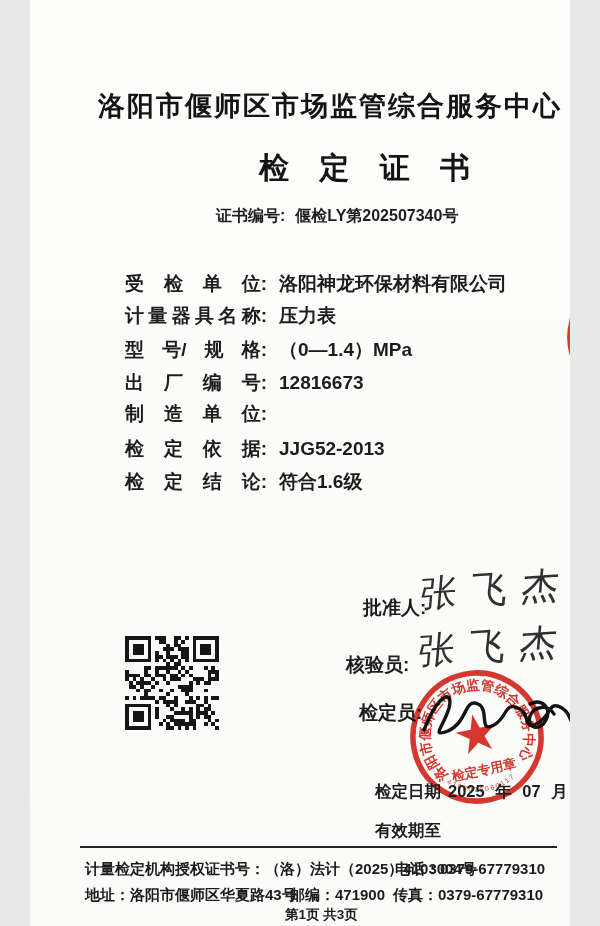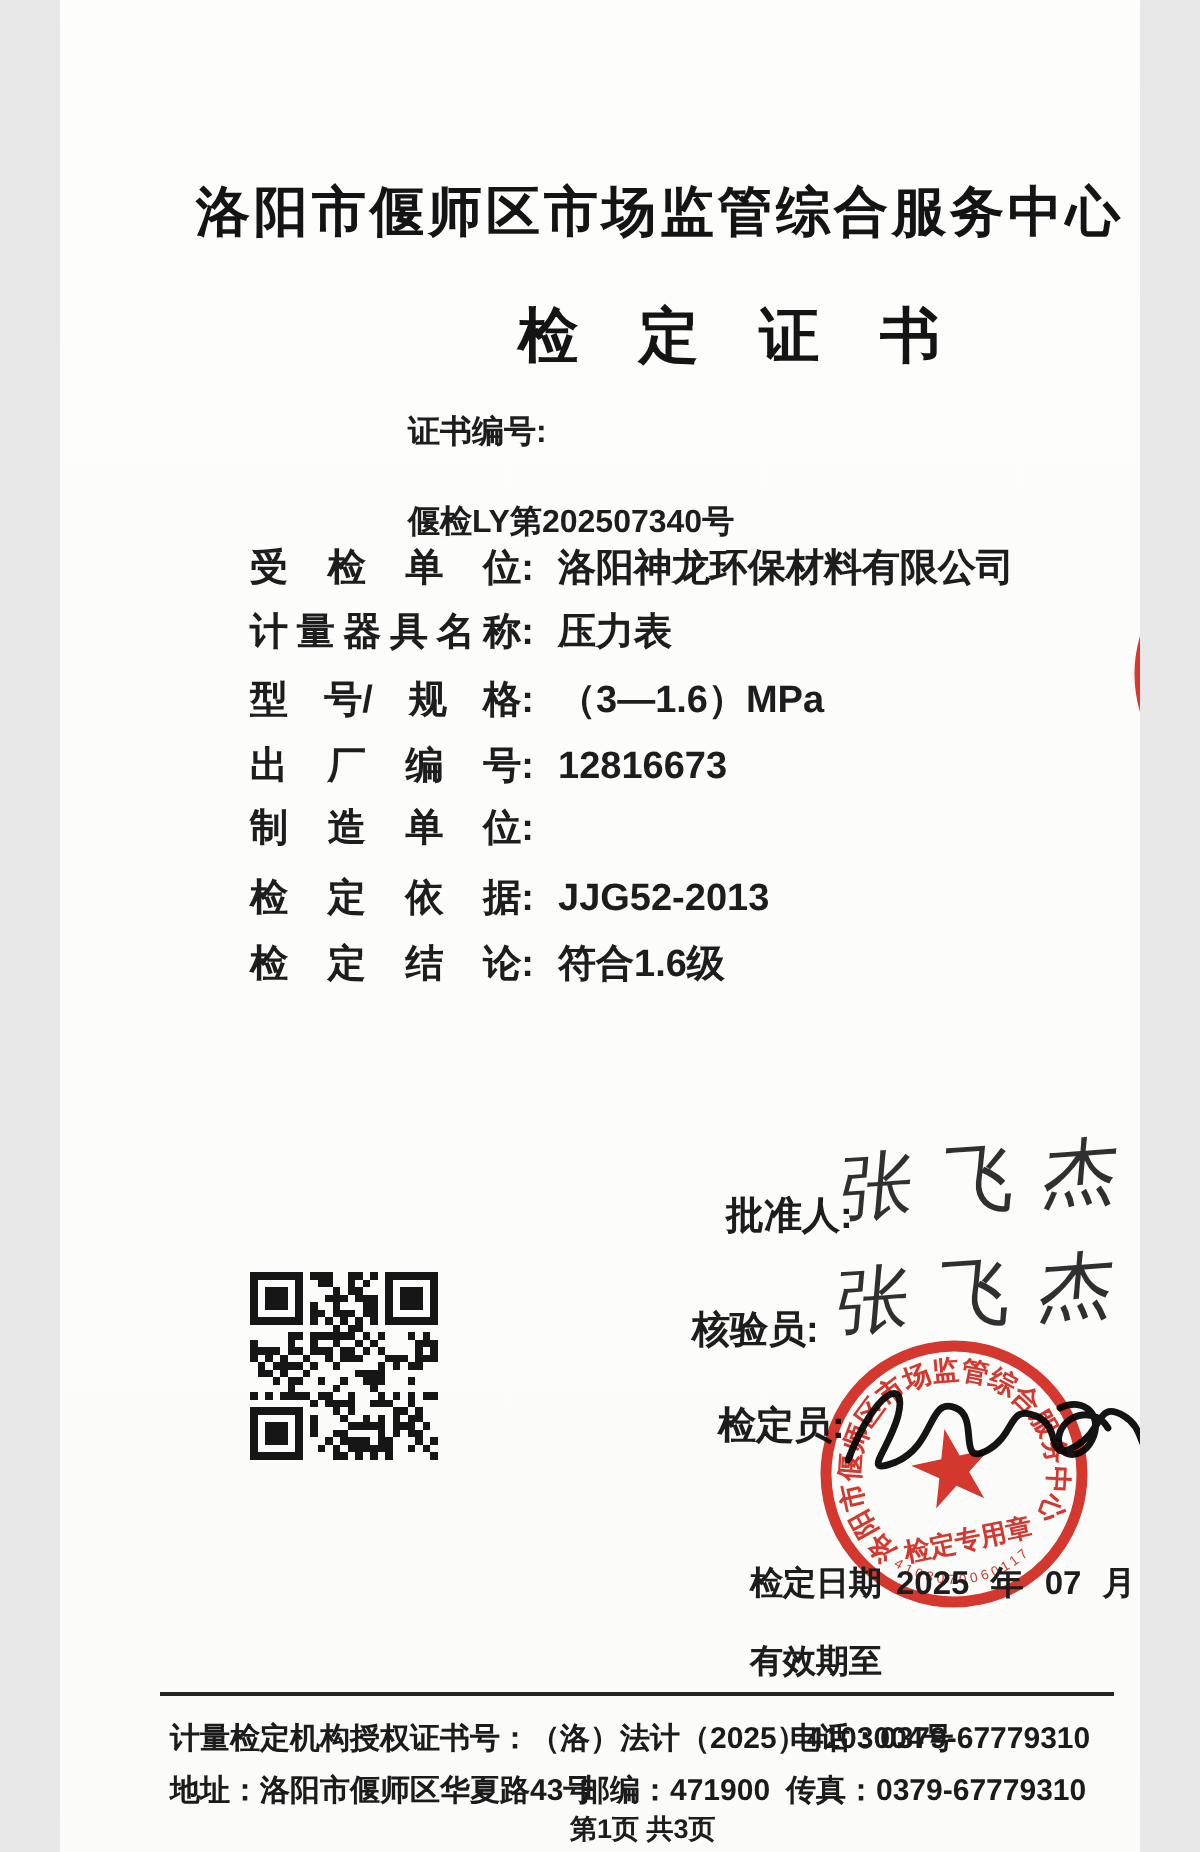--- a/index.html
+++ b/index.html
@@ -6,21 +6,21 @@
   .doc{
     position:relative;width:540px;height:926px;margin:0 auto;
     background:linear-gradient(180deg,#fdfdfc 0%,#fbfbf9 100%);
     font-family:"Liberation Sans","DejaVu Sans",sans-serif;
     color:#1d1d1d;overflow:hidden;
     --stamp-color:#d4281f;
   }
   .abs{position:absolute;}
   .org-title{top:88px;left:0;width:600px;text-align:center;font-size:27px;font-weight:700;letter-spacing:2px;color:#141414;}
   .doc-title{top:148px;left:0;width:600px;text-align:center;font-size:30px;font-weight:700;letter-spacing:11px;color:#141414;padding-left:40px;}
-  .cert-no{top:206px;left:174px;display:flex;gap:24px;font-size:16px;font-weight:700;flex-direction:column;}
+  .cert-no{top:206px;left:186px;display:flex;gap:10px;font-size:16px;font-weight:700;}
   .frow{left:95px;display:flex;align-items:baseline;font-size:19px;font-weight:600;white-space:nowrap;}
   .flabel{width:142px;display:flex;justify-content:space-between;}
   .fvalue{margin-left:12px;}
   .sig-label{font-size:19px;font-weight:700;white-space:nowrap;}
   .sig-text{
     font-size:37px;font-weight:400;letter-spacing:14px;white-space:nowrap;color:#1a1a1a;
     transform:rotate(-4deg) skewX(-9deg);transform-origin:left center;opacity:.9;
   }
   .date-label,.date-value{font-size:16.5px;font-weight:700;white-space:nowrap;}
   .date-value{word-spacing:6px;}
@@ -65,21 +65,21 @@
       </span>
     <span class="fvalue">压力表</span>
   </div>
   <div class="abs frow" style="top:337px">
     <span class="flabel char-justify">
         <span>型</span>
         <span>号/</span>
         <span>规</span>
         <span>格:</span>
       </span>
-    <span class="fvalue">（3—1.6）MPa</span>
+    <span class="fvalue">（0—1.4）MPa</span>
   </div>
   <div class="abs frow" style="top:370px">
     <span class="flabel char-justify">
         <span>出</span>
         <span>厂</span>
         <span>编</span>
         <span>号:</span>
       </span>
     <span class="fvalue">12816673</span>
   </div>

